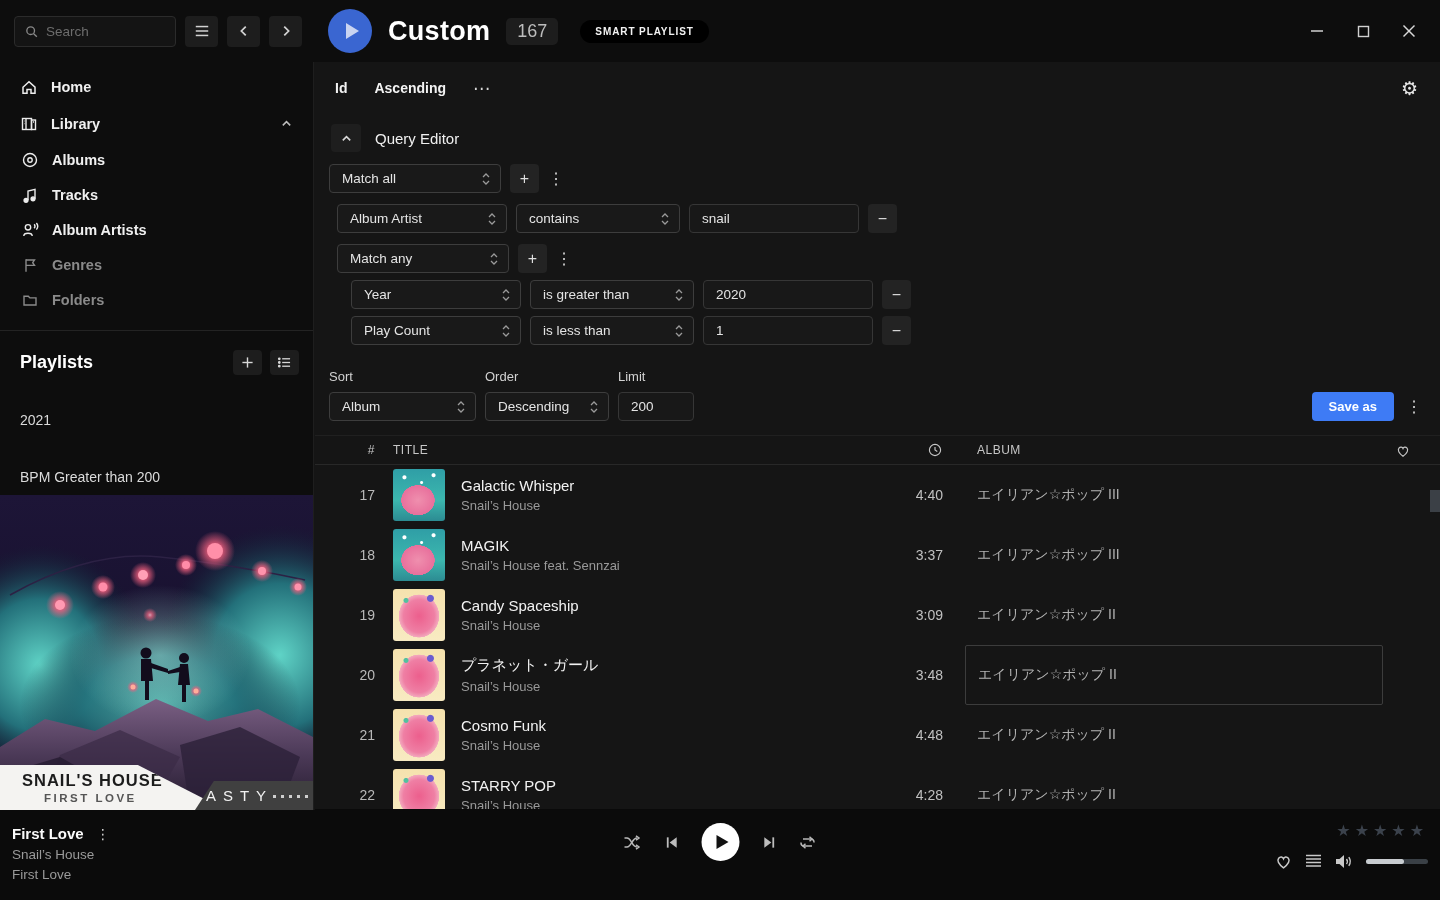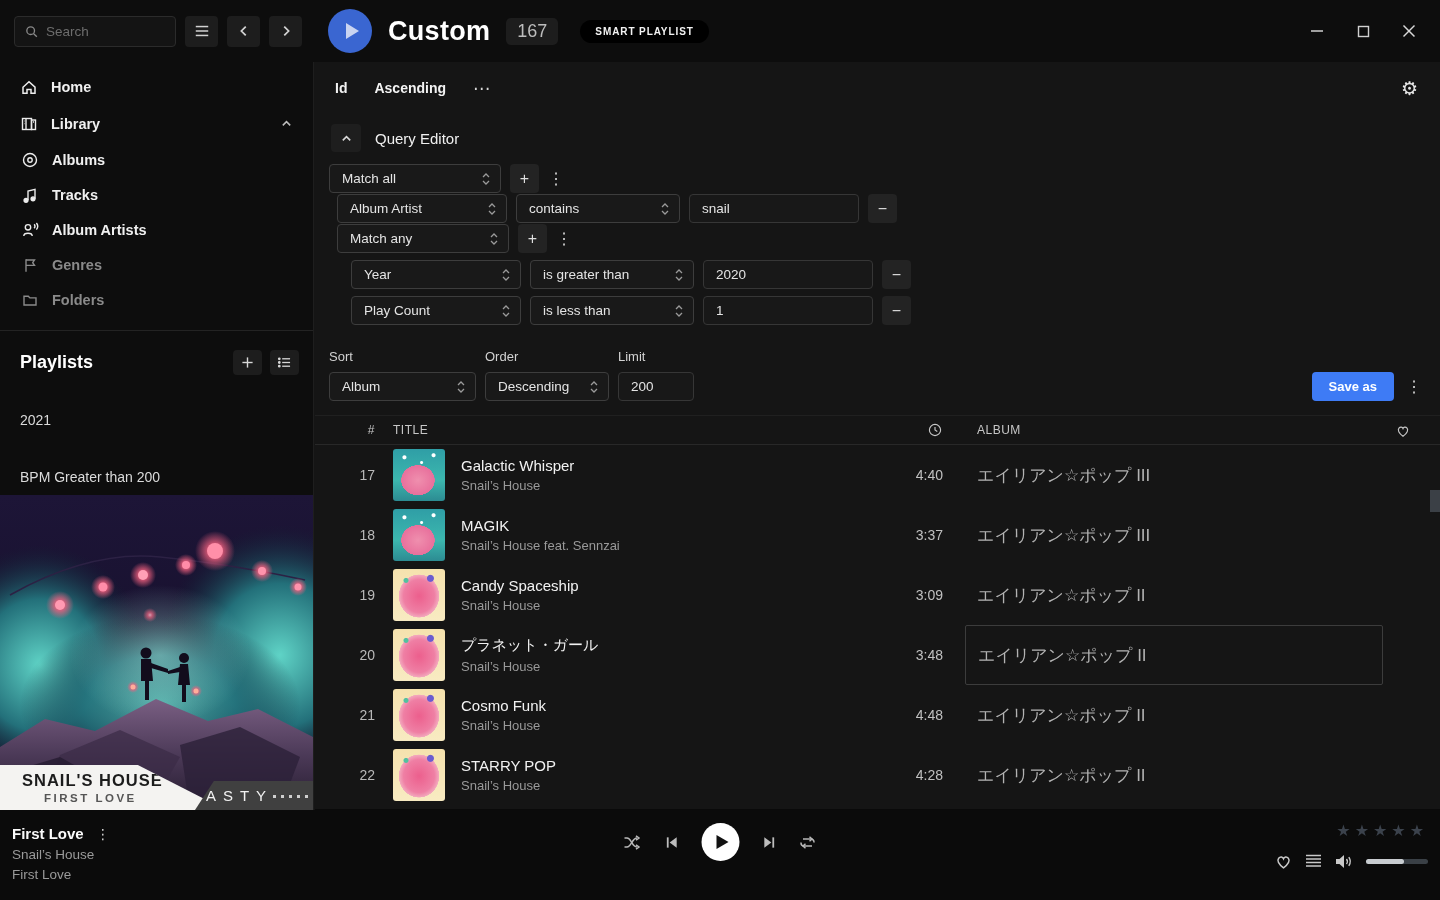--- a/index.html
+++ b/index.html
@@ -59,21 +59,21 @@
   .toolbar { height:52px; display:flex; align-items:center; gap:27px; padding:0 22px 0 20px; }
   .tb-strong { font-size:14px; font-weight:700; color:#f2f2f2; cursor:pointer; }
   .tb-more { font-size:17px; color:#d9d9d9; cursor:pointer; letter-spacing:1px; }
   .gear { margin-left:auto; font-size:19px; color:#e8e8e8; cursor:pointer; line-height:1; }
 
   .qe-head { display:flex; align-items:center; gap:14px; margin:10px 0 0 16px; }
   .sq-btn { width:30px; height:28px; background:#1e1e1e; border:none; border-radius:4px; display:flex; align-items:center; justify-content:center; cursor:pointer; }
   .qe-title { font-size:15px; color:#f0f0f0; }
 
   .qrow { display:flex; align-items:center; gap:9px; margin:12px 0 0 14px; }
-  .qrow.lvl1 { margin-left:22px; margin-top:1px; }
+  .qrow.lvl1 { margin-left:22px; margin-top:11px; }
   .qrow.lvl2 { margin-left:36px; margin-top:7px; }
   .sel { height:29px; background:#191919; border:1px solid #3d3d3d; border-radius:4px; display:flex; align-items:center; padding:0 9px 0 12px; font-size:13.5px; color:#e4e4e4; cursor:pointer; }
   .sel .lbl { flex:1; }
   .w-root{width:172px} .w-field{width:170px} .w-op{width:164px} .w-sort{width:147px} .w-order{width:124px}
   .txt-input { height:29px; background:#181818; border:1px solid #363636; border-radius:4px; color:#e4e4e4; font-size:13.5px; padding:0 12px; font-family:inherit; outline:none; }
   .w-val{width:170px} .w-limit{width:76px}
   .mini-btn { width:29px; height:29px; background:#232323; border:none; border-radius:4px; color:#dedede; font-size:16px; display:flex; align-items:center; justify-content:center; cursor:pointer; }
   .kebab { background:none; border:none; color:#d5d5d5; font-size:16px; width:16px; cursor:pointer; }
 
   .sort-row { display:flex; align-items:flex-end; gap:9px; margin:24px 0 0 14px; position:relative; }
@@ -101,21 +101,21 @@
   .art-alien2 { background:
       radial-gradient(circle at 25% 22%, #54c0a0 2px, transparent 3px),
       radial-gradient(circle at 72% 18%, #6b5bd0 3px, transparent 4px),
       radial-gradient(ellipse 62% 66% at 50% 52%, #ec5f8d 0%, #ef7fa4 48%, #f3a9bd 62%, transparent 63%),
       linear-gradient(180deg,#f5e2ae 0%, #f8ebc2 100%); }
   .tt { margin-left:16px; min-width:0; }
   .t1 { font-size:15px; color:#f2f2f2; }
   .t2 { font-size:13px; color:#999; margin-top:4px; }
   .trow .c-num { font-size:14px; color:#b9b9b9; }
   .trow .c-time { font-size:14px; color:#c0c0c0; }
-  .trow .c-album { font-size:17px; color:#b3b3b3; height:60px; }
+  .trow .c-album { font-size:14px; color:#b3b3b3; height:60px; }
   .trow .c-album.outlined { border:1px solid #3c3c3c; border-radius:2px; }
   .scroll-thumb { position:absolute; right:0; top:428px; width:10px; height:22px; background:#3b4046; }
   .main-bottom-line { position:absolute; left:0; right:0; bottom:0; height:1px; background:#0a0a0a; }
 
   
   .playerbar { position:absolute; left:0; bottom:0; width:1440px; height:90px; background:#0b0b0b; z-index:6; }
   .np { position:absolute; left:12px; top:15px; }
   .np-line1 { display:flex; align-items:center; gap:12px; }
   .np-title { font-size:15px; font-weight:700; color:#fafafa; }
   .np-kebab { background:none; border:none; color:#cfcfcf; font-size:14px; cursor:pointer; }

